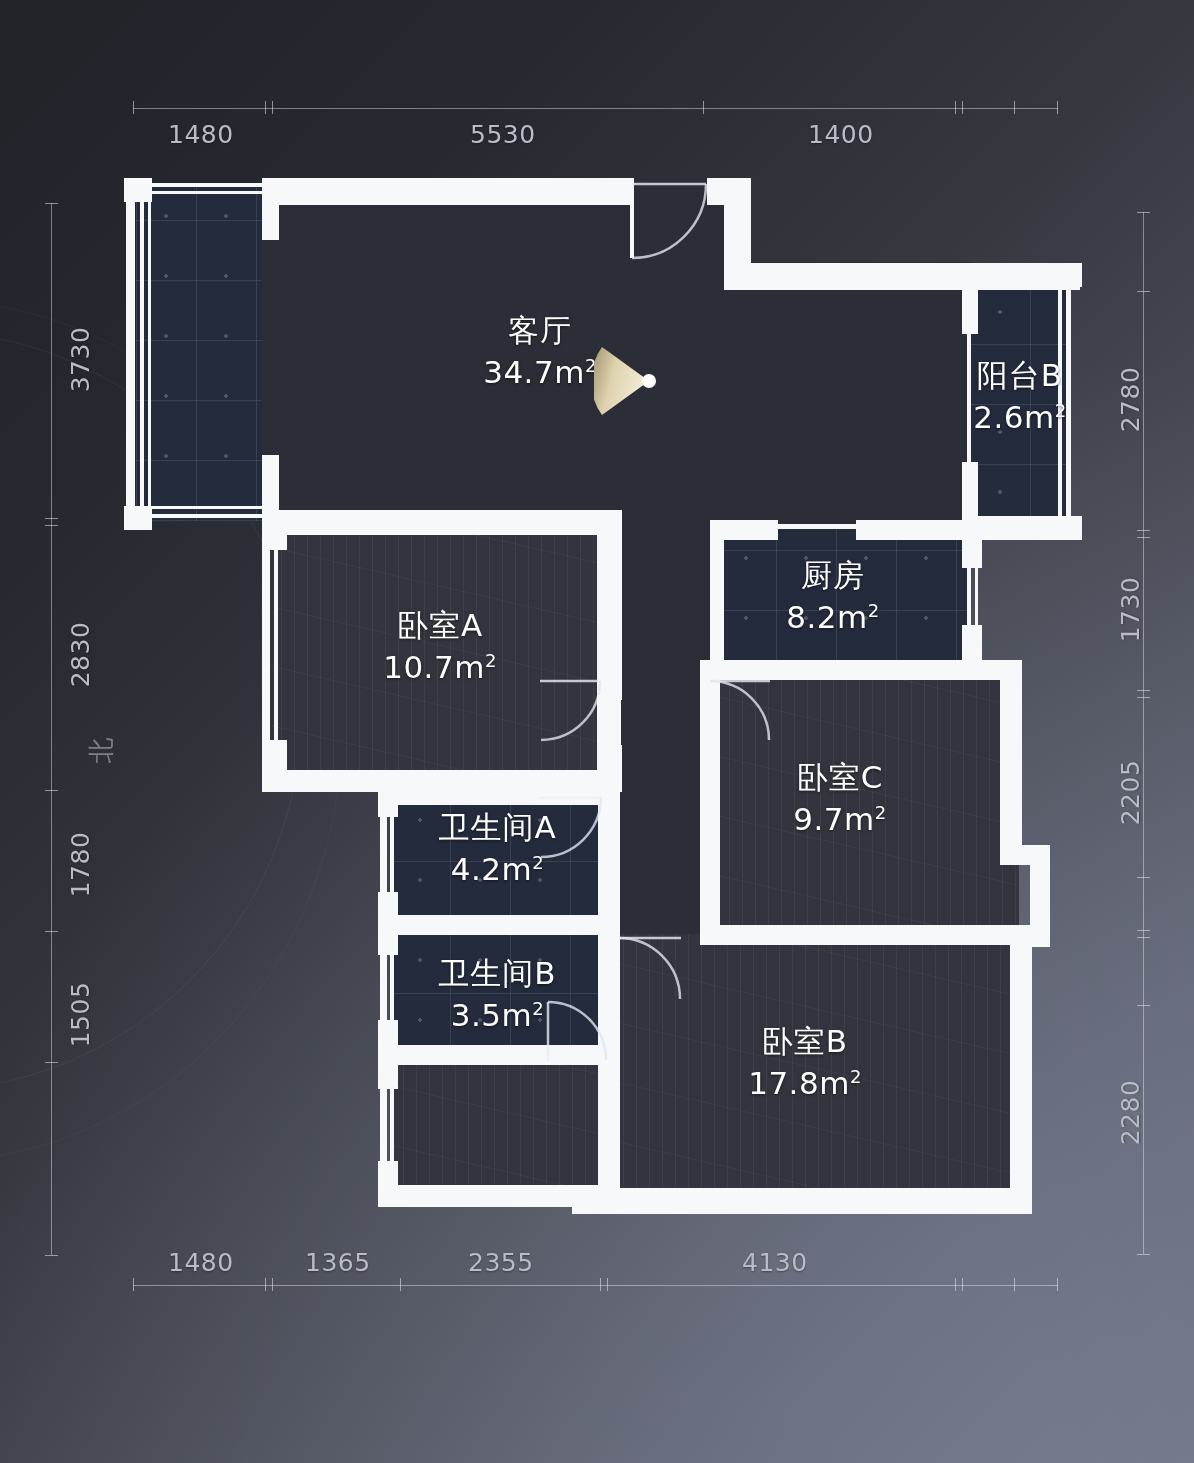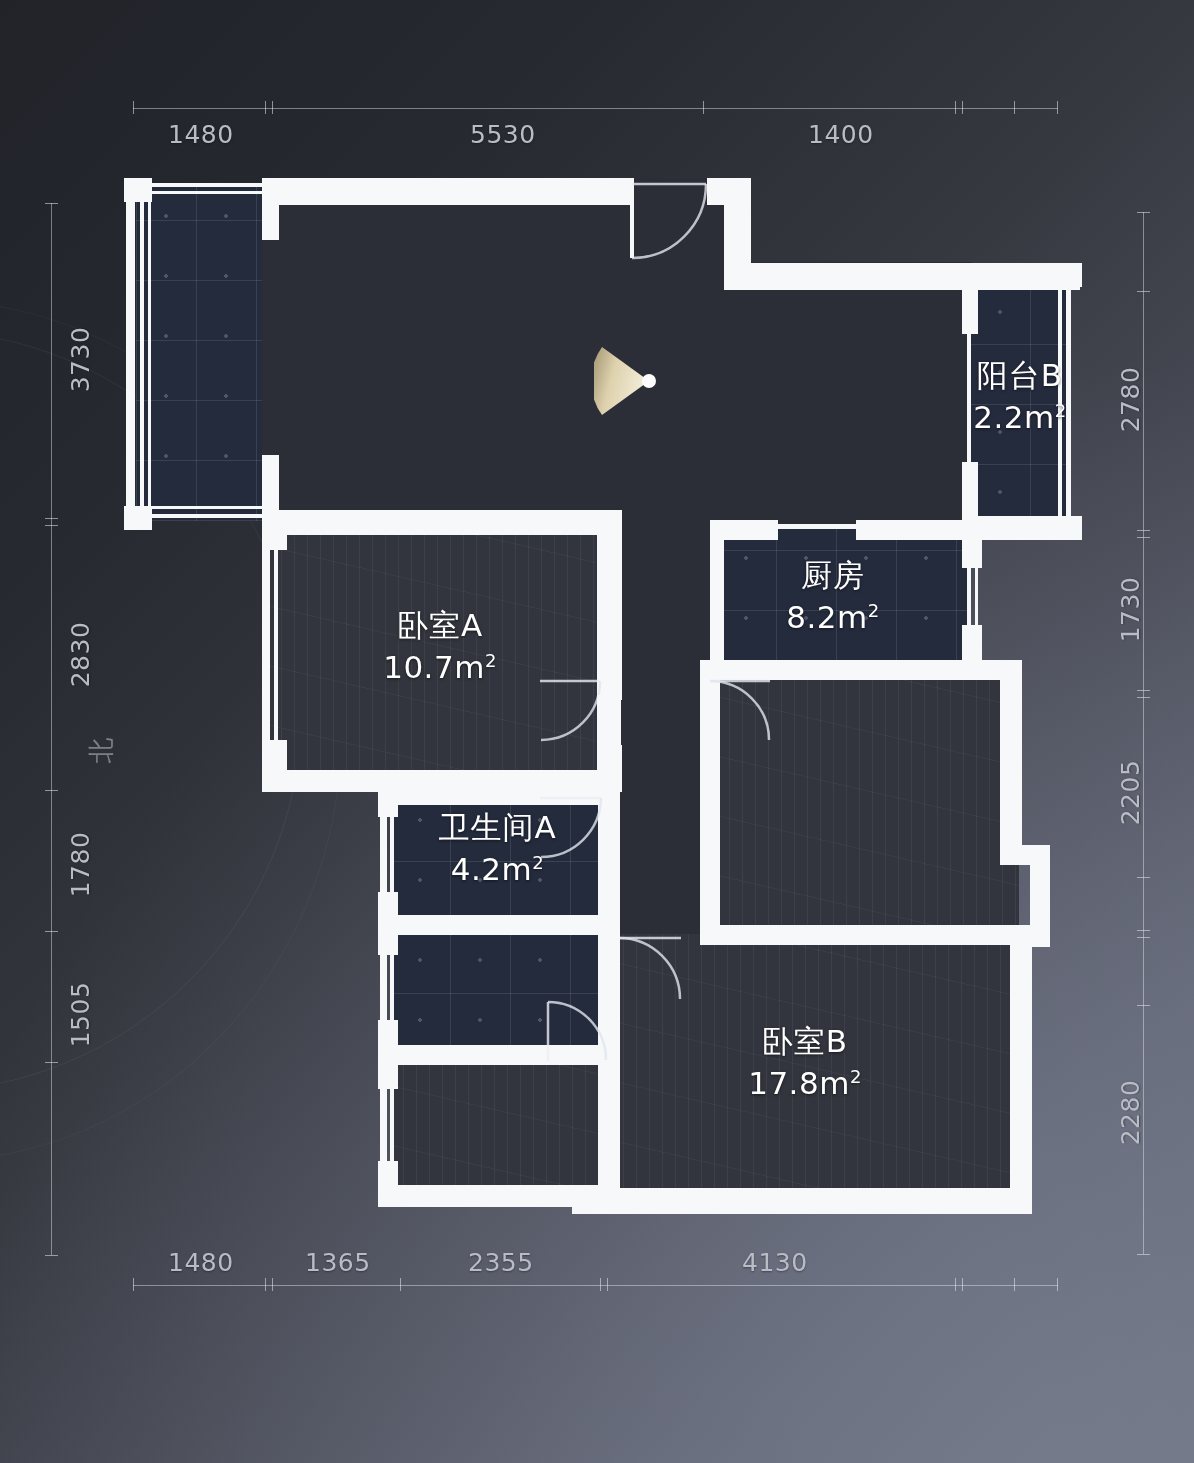--- a/index.html
+++ b/index.html
@@ -328,47 +328,59 @@
 
     <div class="wall" style="left:378px;top:1055px;width:20px;height:34px;"></div>
     <div class="wall" style="left:380px;top:1089px;width:7px;height:72px;"></div>
     <div class="wall" style="left:390px;top:1089px;width:4px;height:72px;"></div>
     <div class="wall" style="left:378px;top:1161px;width:20px;height:44px;"></div>
     <div class="wall" style="left:378px;top:1185px;width:242px;height:22px;"></div>
 
     <div class="wall" style="left:597px;top:695px;width:24px;height:52px;"></div>
 
 
+    <div class="label" style="left:440px;top:315px;width:200px;">
+      <span class="nm">客厅</span>
+      <span class="ar"><span>34.7m</span><sup>2</sup></span>
+    </div>
 
     <div class="label" style="left:925px;top:360px;width:190px;">
       <span class="nm">阳台B</span>
-      <span class="ar"><span>2.2m</span><sup>2</sup></span>
+      <span class="ar"><span>2.6m</span><sup>2</sup></span>
     </div>
 
     <div class="label" style="left:738px;top:560px;width:190px;">
       <span class="nm">厨房</span>
       <span class="ar"><span>8.2m</span><sup>2</sup></span>
     </div>
 
     <div class="label" style="left:345px;top:610px;width:190px;">
       <span class="nm">卧室A</span>
       <span class="ar"><span>10.7m</span><sup>2</sup></span>
     </div>
 
     <div class="label" style="left:710px;top:1026px;width:190px;">
       <span class="nm">卧室B</span>
       <span class="ar"><span>17.8m</span><sup>2</sup></span>
     </div>
 
+    <div class="label" style="left:745px;top:762px;width:190px;">
+      <span class="nm">卧室C</span>
+      <span class="ar"><span>9.7m</span><sup>2</sup></span>
+    </div>
 
     <div class="label" style="left:400px;top:812px;width:195px;">
       <span class="nm">卫生间A</span>
       <span class="ar"><span>4.2m</span><sup>2</sup></span>
     </div>
 
+    <div class="label" style="left:400px;top:958px;width:195px;">
+      <span class="nm">卫生间B</span>
+      <span class="ar"><span>3.5m</span><sup>2</sup></span>
+    </div>
 
     <div class="viewcone" style="left:594px;top:343px;">
       <svg width="64" height="76" viewBox="0 0 64 76">
         <defs>
           <linearGradient id="coneg" x1="0" y1="0" x2="1" y2="0.3">
             <stop offset="0%" stop-color="#9b8f6d"></stop>
             <stop offset="45%" stop-color="#ded2ad"></stop>
             <stop offset="100%" stop-color="#f2ecd9"></stop>
           </linearGradient>
         </defs>

